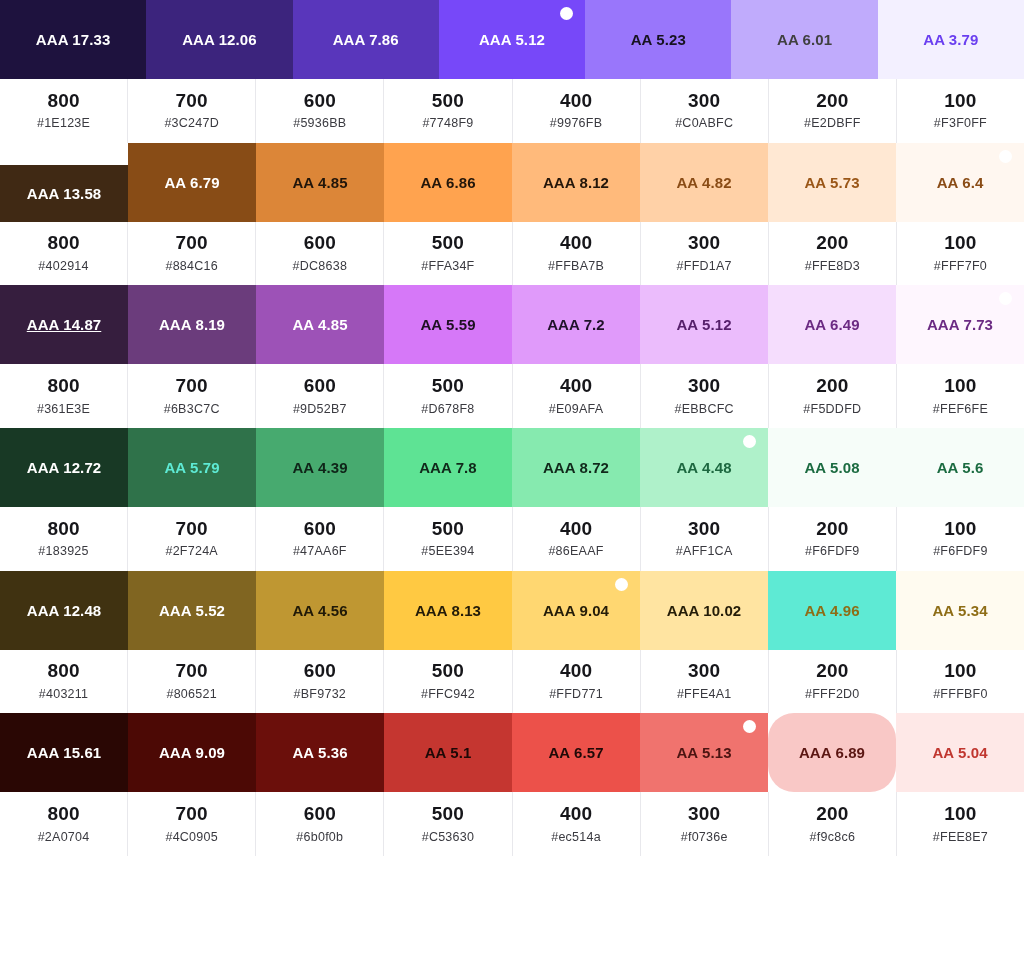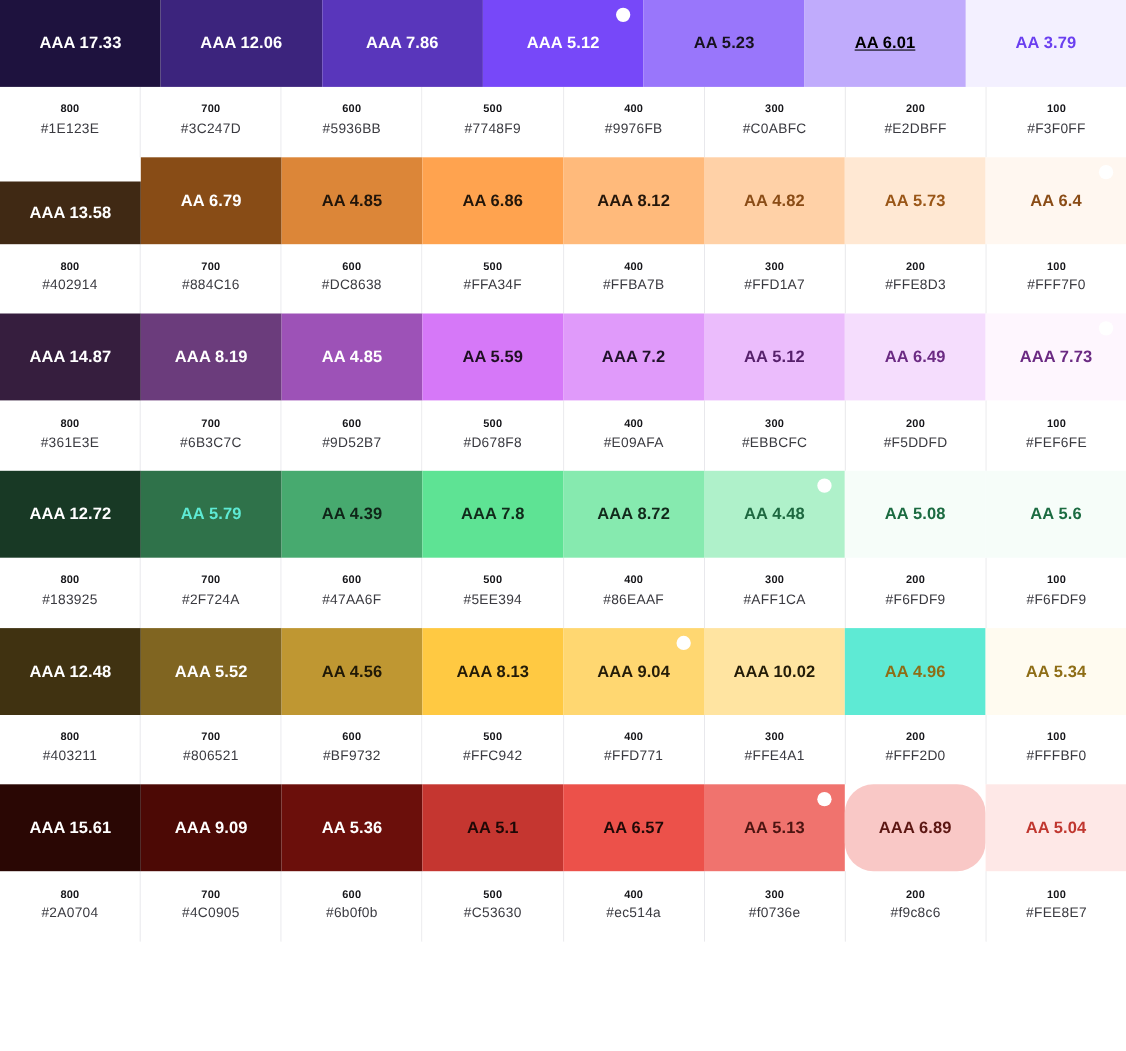--- a/index.html
+++ b/index.html
@@ -63,21 +63,21 @@
     flex-direction: column;
     align-items: center;
     justify-content: center;
     min-width: 0;
     border-right: 1px solid #e8e8ec;
     background: #ffffff;
     padding-bottom: 2px;
   }
   .info-cell:last-child { border-right: none; }
   .info-step {
-    font-size: 10px;
+    font-size: 19px;
     font-weight: 700;
     color: #16161a;
     line-height: 1.45;
     letter-spacing: 0.2px;
   }
   .info-hex {
     font-size: 12.5px;
     font-weight: 400;
     color: #3a3a40;
     line-height: 1.5;
@@ -100,21 +100,21 @@
           <span class="swatch-contrast" style="color: rgb(255, 255, 255);">AAA 7.86</span>
         </div>
         <div class="swatch-cell" style="background: rgb(119, 72, 249);">
           <span class="swatch-contrast" style="color: rgb(255, 255, 255);">AAA 5.12</span>
           <span class="marker-dot"></span>
         </div>
         <div class="swatch-cell" style="background: rgb(153, 118, 251);">
           <span class="swatch-contrast" style="color: rgb(22, 18, 31);">AA 5.23</span>
         </div>
         <div class="swatch-cell" style="background: rgb(192, 171, 252);">
-          <span class="swatch-contrast" style="color: #000000; text-decoration: underline;">AA 6.01</span>
+          <span class="swatch-contrast" style="color: #404040;">AA 6.01</span>
         </div>
         <div class="swatch-cell" style="background: rgb(243, 240, 255);">
           <span class="swatch-contrast" style="color: rgb(106, 63, 240);">AA 3.79</span>
         </div>
       </div>
       <div class="info-strip">
         <div class="info-cell">
           <div class="info-step">800</div>
           <div class="info-hex">#1E123E</div>
         </div>
@@ -207,21 +207,21 @@
         </div>
         <div class="info-cell">
           <div class="info-step">100</div>
           <div class="info-hex">#FFF7F0</div>
         </div>
       </div>
     </div>
     <div class="ramp-row">
       <div class="swatch-strip">
         <div class="swatch-cell" style="background: rgb(54, 30, 62);">
-          <span class="swatch-contrast" style="color: rgb(255, 255, 255);">AAA 14.87</span>
+          <span class="swatch-contrast" style="color: rgb(255, 255, 255); text-decoration: underline;">AAA 14.87</span>
         </div>
         <div class="swatch-cell" style="background: rgb(107, 60, 124);">
           <span class="swatch-contrast" style="color: rgb(255, 255, 255);">AAA 8.19</span>
         </div>
         <div class="swatch-cell" style="background: rgb(157, 82, 183);">
           <span class="swatch-contrast" style="color: rgb(255, 255, 255);">AA 4.85</span>
         </div>
         <div class="swatch-cell" style="background: rgb(214, 120, 248);">
           <span class="swatch-contrast" style="color: rgb(30, 16, 34);">AA 5.59</span>
         </div>

